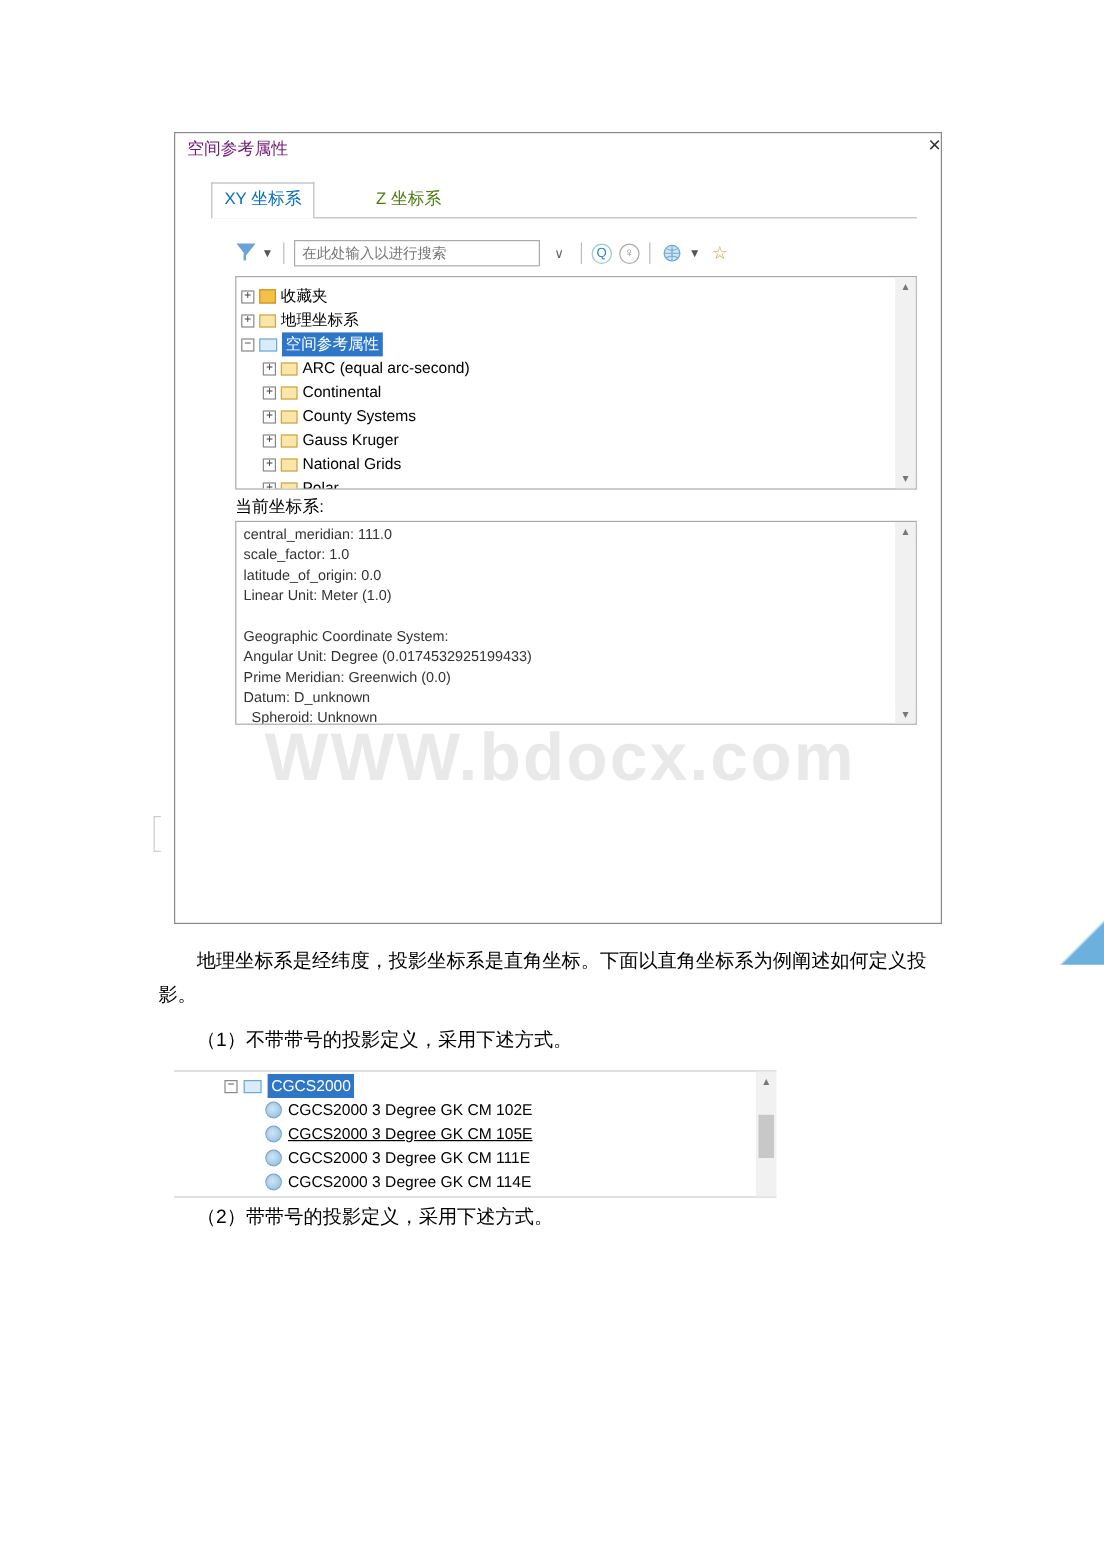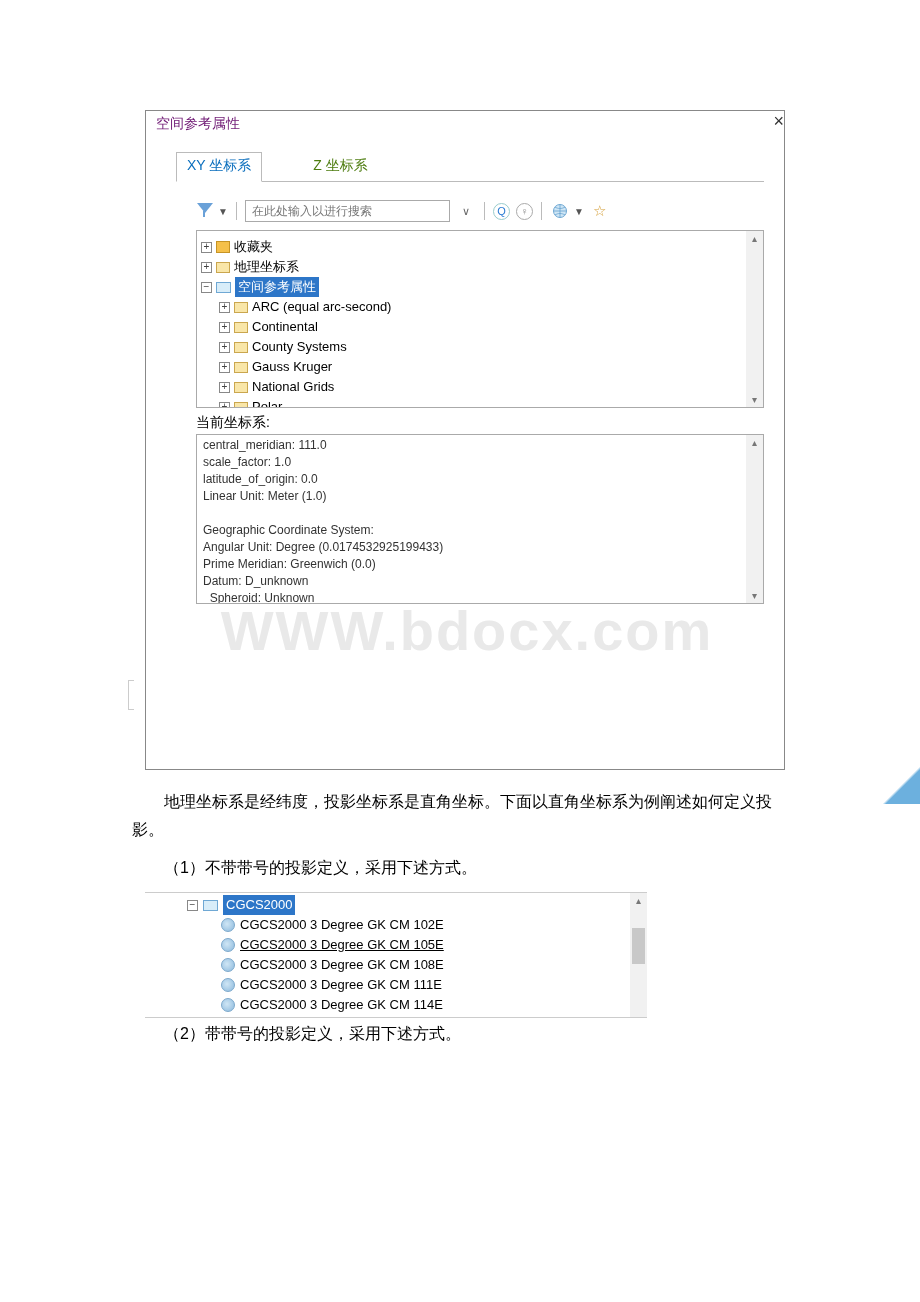--- a/index.html
+++ b/index.html
@@ -411,24 +411,20 @@
       <div class="row" style="padding-left:74px;">
         <span class="globe-sm"></span>
         <span>CGCS2000 3 Degree GK CM 102E</span>
       </div>
       <div class="row" style="padding-left:74px;text-decoration:underline;">
         <span class="globe-sm"></span>
         <span>CGCS2000 3 Degree GK CM 105E</span>
       </div>
       <div class="row" style="padding-left:74px;">
         <span class="globe-sm"></span>
-        <span>CGCS2000 3 Degree GK CM 108E</span>
-      </div>
-      <div class="row" style="padding-left:74px;">
-        <span class="globe-sm"></span>
         <span>CGCS2000 3 Degree GK CM 111E</span>
       </div>
       <div class="row" style="padding-left:74px;">
         <span class="globe-sm"></span>
         <span>CGCS2000 3 Degree GK CM 114E</span>
       </div>
     </div>
     <div class="scroll-v2">
       <div class="scroll-arrow">▴</div>
       <div class="thumb"></div>

